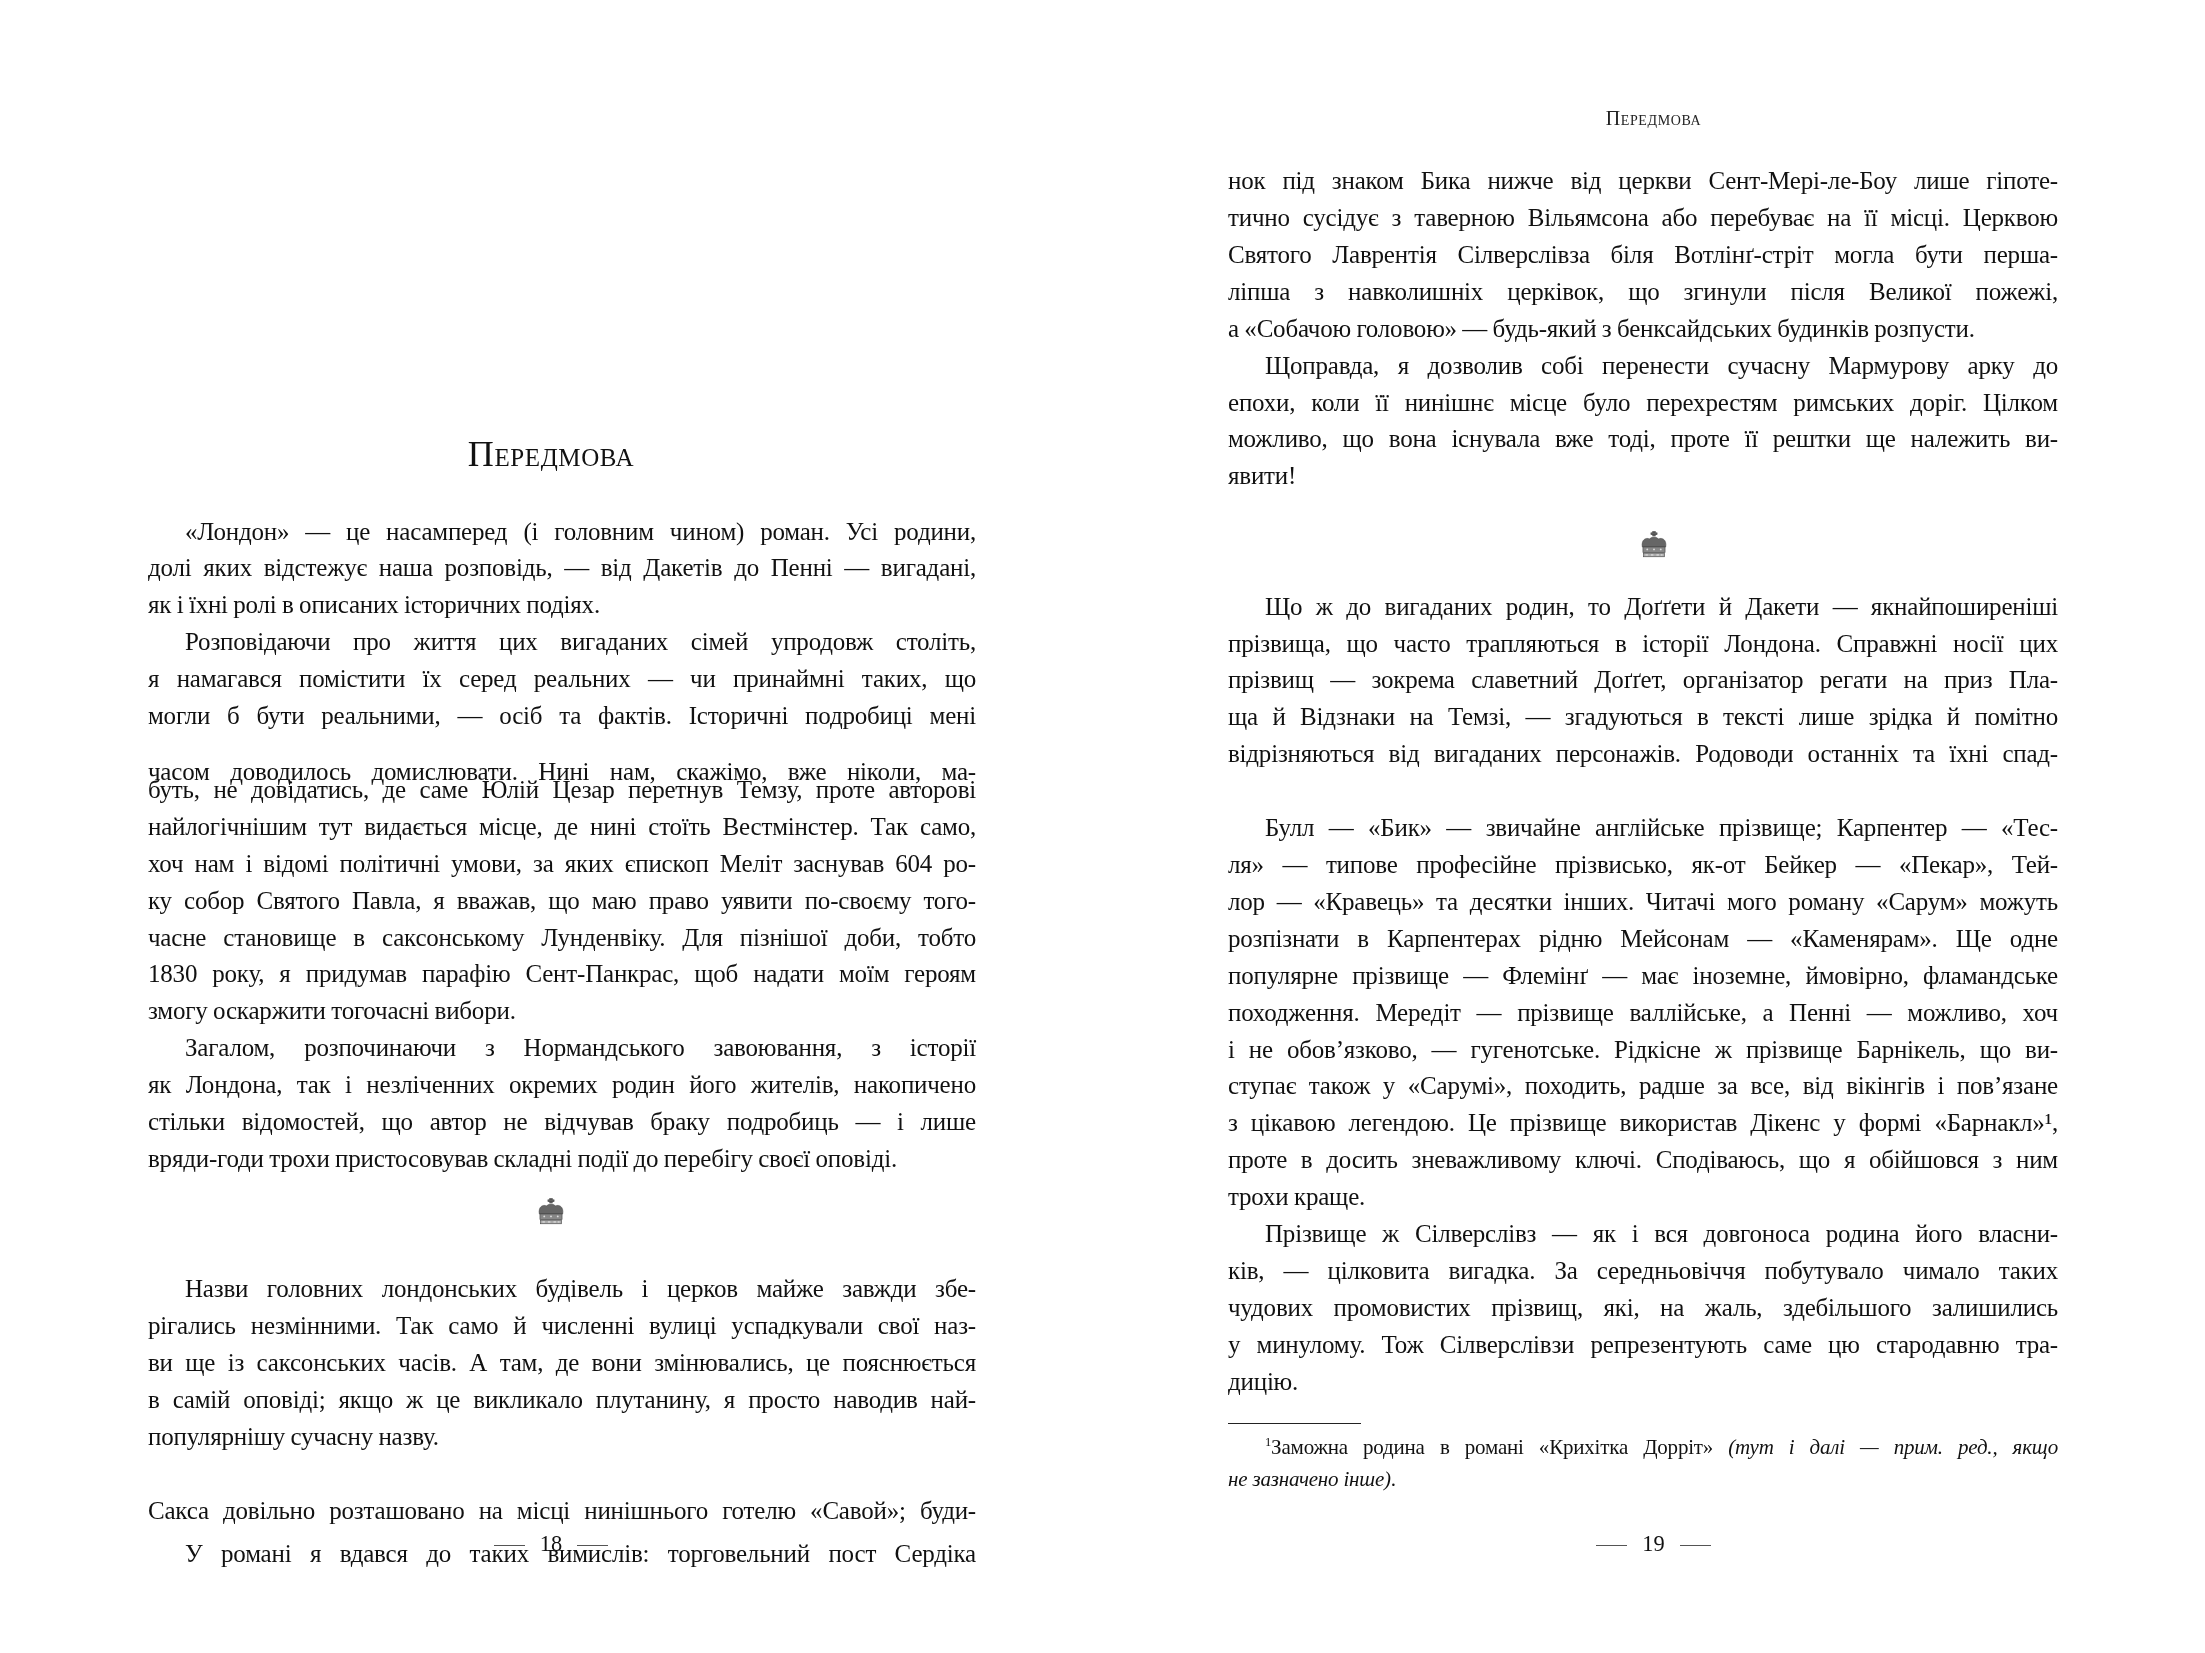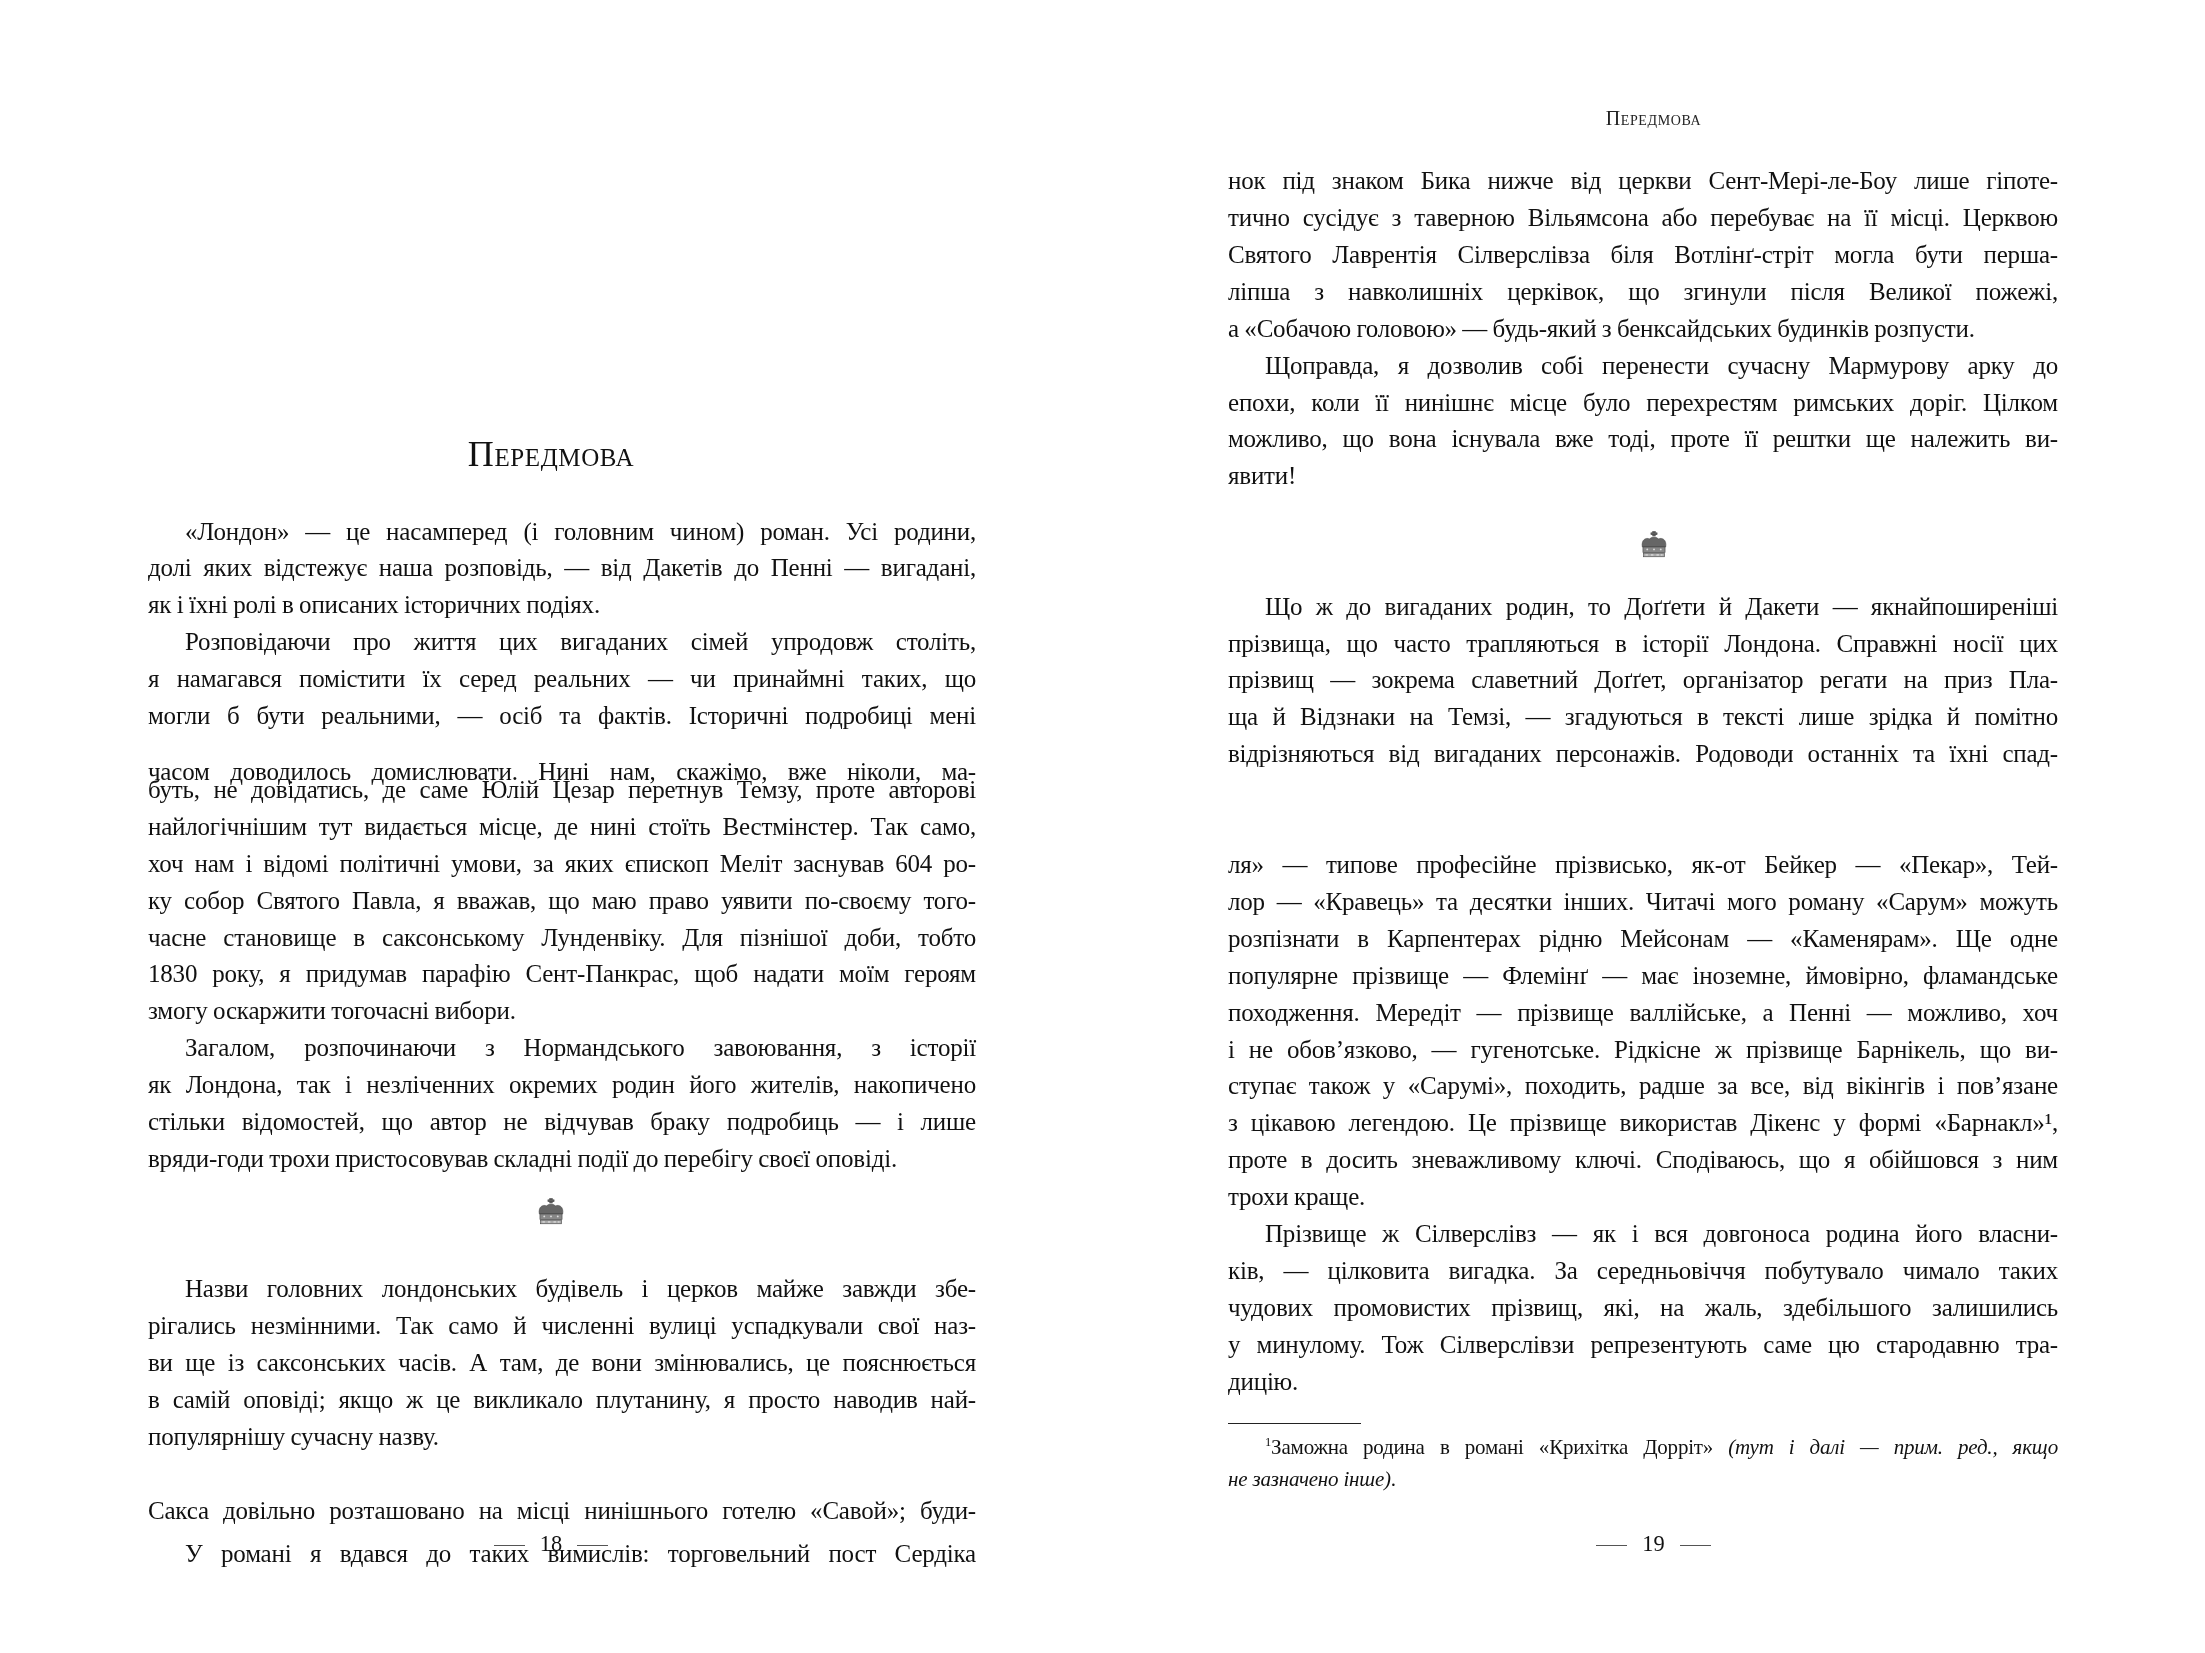--- a/index.html
+++ b/index.html
@@ -97,20 +97,21 @@
       <div class="line last" style="top: 311px;">а «Собачою головою» — будь-який з бенксайдських будинків розпусти.</div>
       <div class="line indent" style="top: 348px;">Щоправда, я дозволив собі перенести сучасну Мармурову арку до</div>
       <div class="line" style="top: 385px;">епохи, коли її нинішнє місце було перехрестям римських доріг. Цілком</div>
       <div class="line" style="top: 421px;">можливо, що вона існувала вже тоді, проте її рештки ще належить ви-</div>
       <div class="line last" style="top: 458px;">явити!</div>
       <div class="line indent" style="top: 589px;">Що ж до вигаданих родин, то Доґґети й Дакети — якнайпоширеніші</div>
       <div class="line" style="top: 626px;">прізвища, що часто трапляються в історії Лондона. Справжні носії цих</div>
       <div class="line" style="top: 662px;">прізвищ — зокрема славетний Доґґет, організатор регати на приз Пла-</div>
       <div class="line" style="top: 699px;">ща й Відзнаки на Темзі, — згадуються в тексті лише зрідка й помітно</div>
       <div class="line" style="top: 736px;">відрізняються від вигаданих персонажів. Родоводи останніх та їхні спад-</div>
+      <div class="line indent" style="top: 810px;">Булл — «Бик» — звичайне англійське прізвище; Карпентер — «Тес-</div>
       <div class="line" style="top: 847px;">ля» — типове професійне прізвисько, як-от Бейкер — «Пекар», Тей-</div>
       <div class="line" style="top: 884px;">лор — «Кравець» та десятки інших. Читачі мого роману «Сарум» можуть</div>
       <div class="line" style="top: 921px;">розпізнати в Карпентерах рідню Мейсонам — «Каменярам». Ще одне</div>
       <div class="line" style="top: 958px;">популярне прізвище — Флемінґ — має іноземне, ймовірно, фламандське</div>
       <div class="line" style="top: 995px;">походження. Мередіт — прізвище валлійське, а Пенні — можливо, хоч</div>
       <div class="line" style="top: 1032px;">і не обов’язково, — гугенотське. Рідкісне ж прізвище Барнікель, що ви-</div>
       <div class="line" style="top: 1068px;">ступає також у «Сарумі», походить, радше за все, від вікінгів і пов’язане</div>
       <div class="line" style="top: 1105px;">з цікавою легендою. Це прізвище використав Дікенс у формі «Барнакл»¹,</div>
       <div class="line" style="top: 1142px;">проте в досить зневажливому ключі. Сподіваюсь, що я обійшовся з ним</div>
       <div class="line last" style="top: 1179px;">трохи краще.</div>

